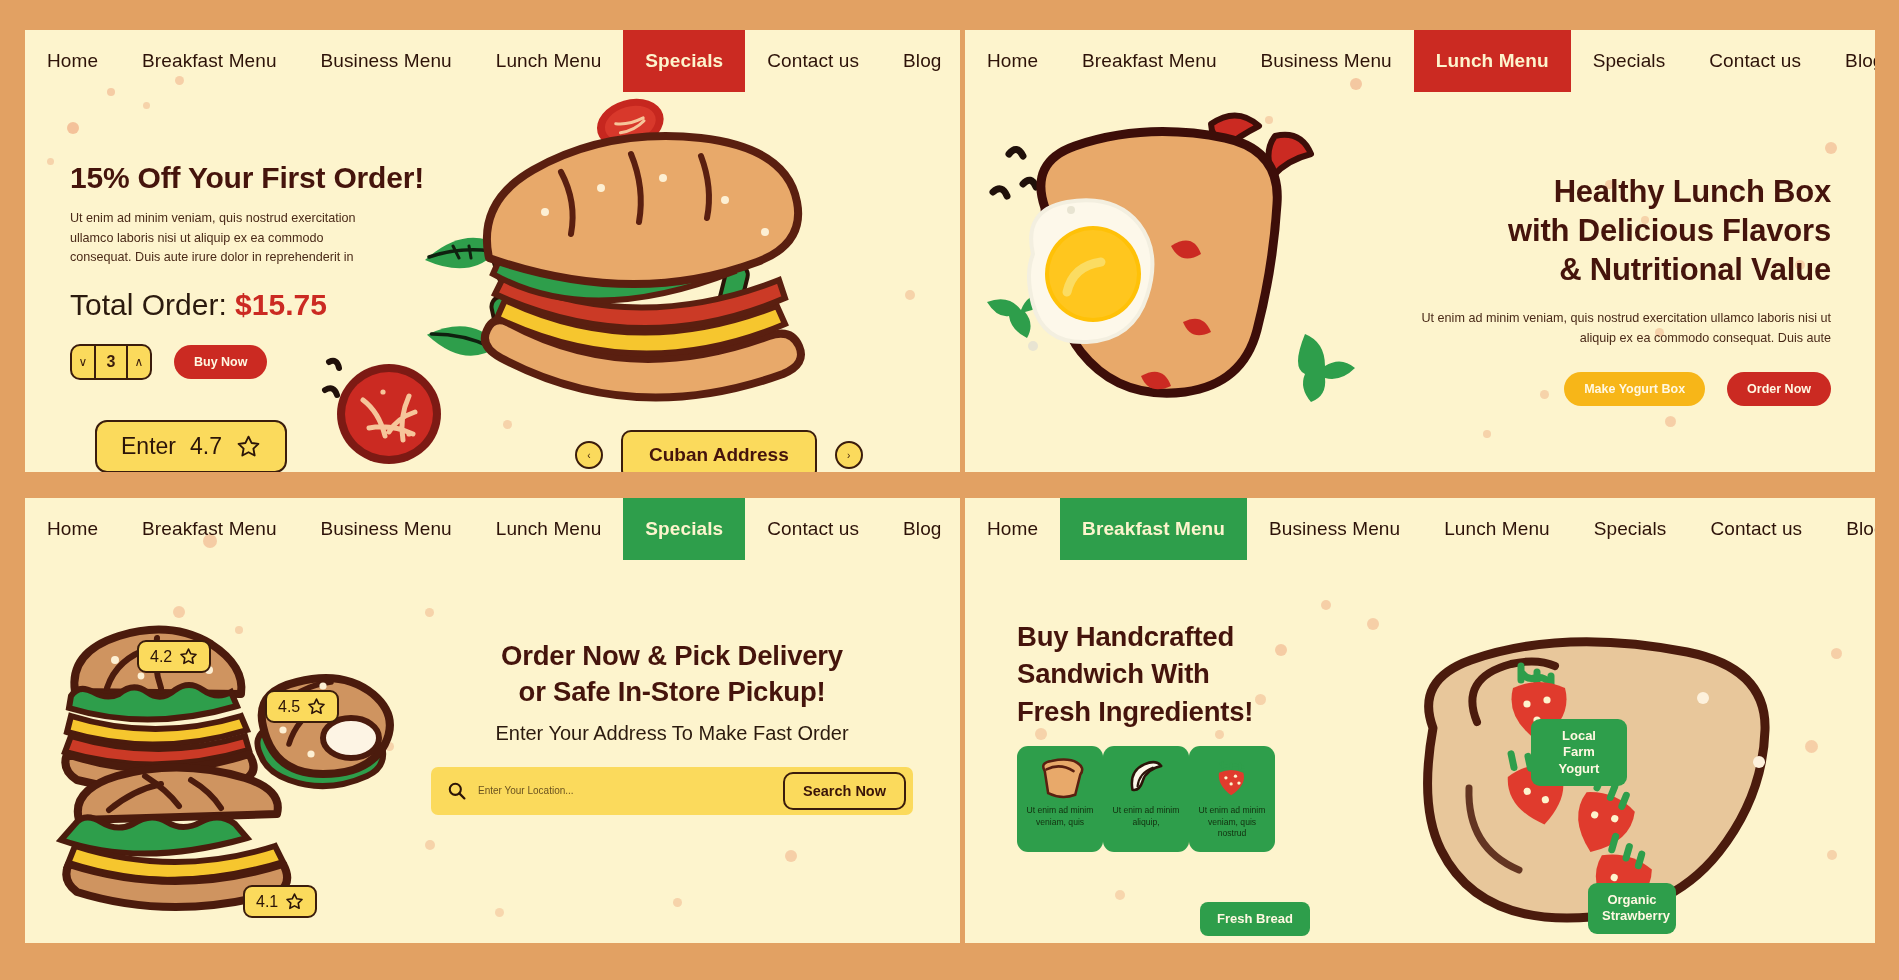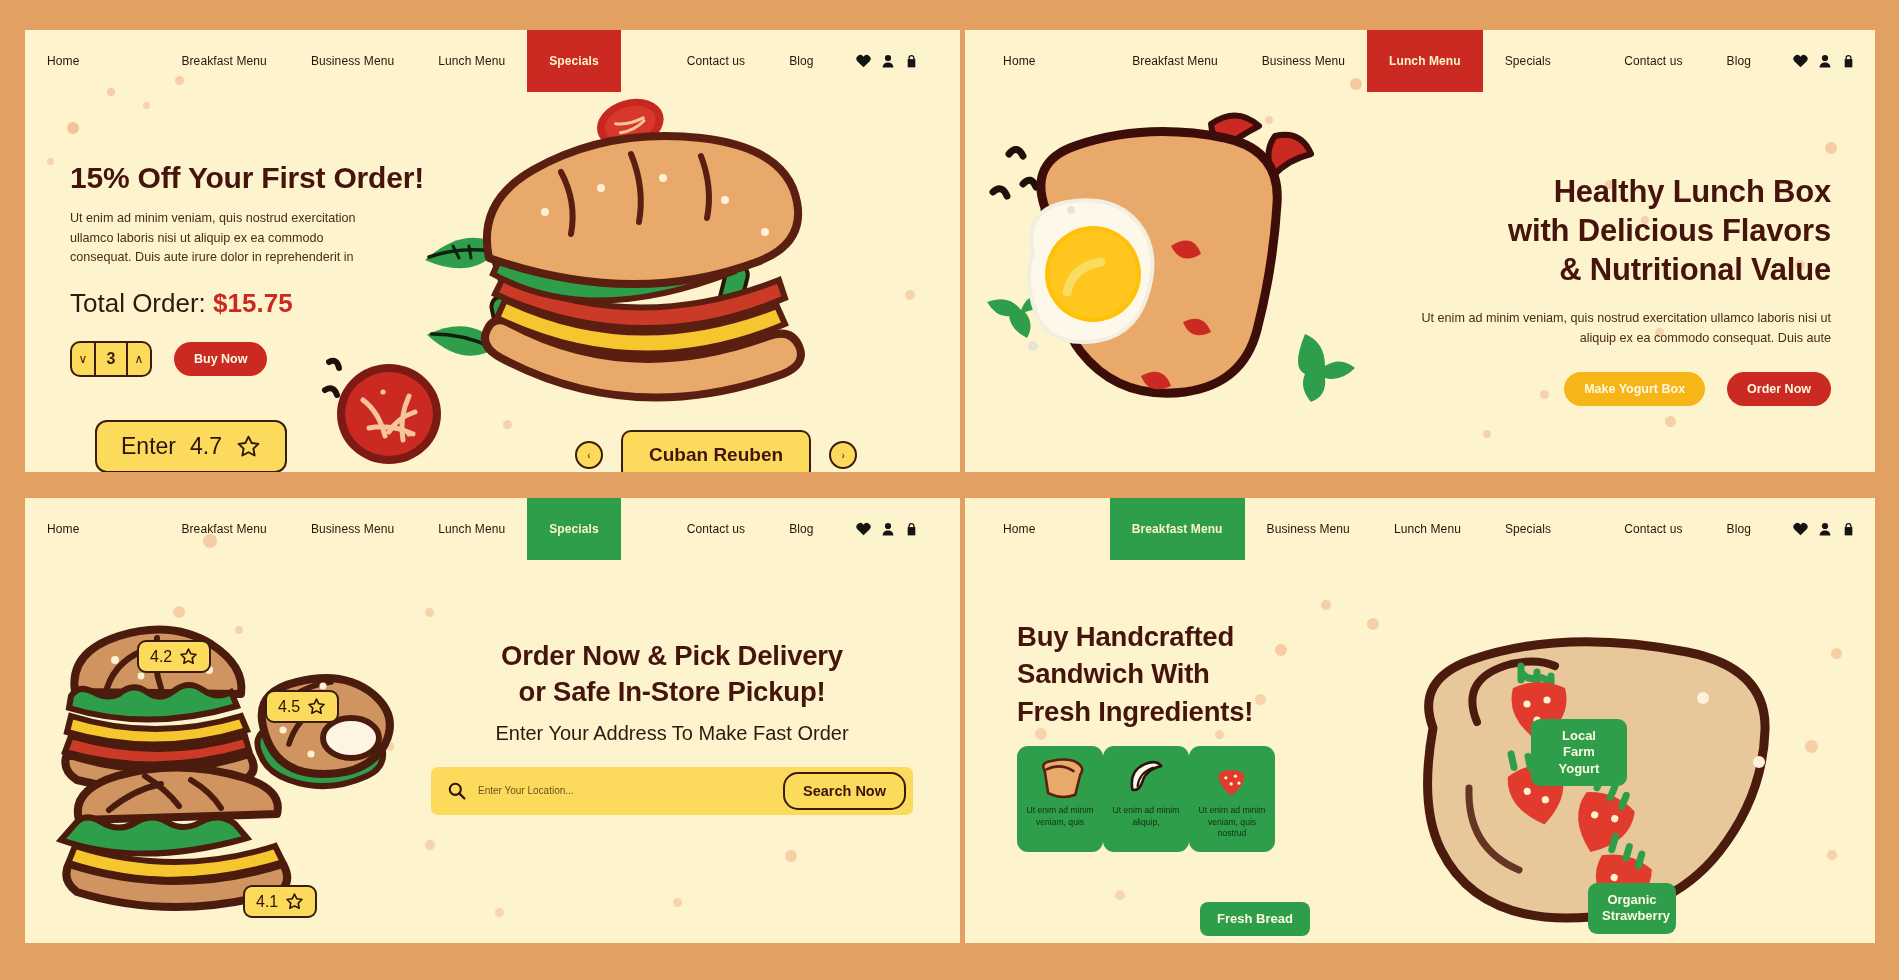--- a/index.html
+++ b/index.html
@@ -22,37 +22,37 @@
   #panel-bottom-left  { left:25px;  top:498px; width:935px; height:445px; }
   #panel-bottom-right { left:965px; top:498px; width:910px; height:445px; }
 
   
   .nav {
     position:relative; height:62px; display:flex; align-items:stretch;
     z-index:40;
   }
   .nav-item {
     display:flex; align-items:center; padding:0 22px;
-    font-size:12px; color:#2d1208; white-space:nowrap;
+    font-size:19px; color:#2d1208; white-space:nowrap;
     letter-spacing:.1px;
     text-align:center;
   }
   .nav-item.active { color:#fdf4cd; font-weight:600; }
   .nav-item.red    { background:#cb2a22; }
   .nav-item.green  { background:#2e9e4b; }
   .nav-icons { display:flex; align-items:center; gap:11px; padding:0 20px; font-size:15px; color:#1b1008; }
   .nav-icons svg { display:block; }
 
   
   .h1 {
     font-size:30px; font-weight:bold; color:#45140c; line-height:1.18;
     letter-spacing:-.2px;
   }
   .body-txt { font-size:12.6px; color:#4a2a18; line-height:1.55; }
-  .total { font-size:26px; color:#2b1a0e; }
+  .total { font-size:30px; color:#2b1a0e; }
   .total b { color:#cb2a22; font-weight:bold; }
 
   .btn { border:none; cursor:pointer; font-family:inherit; }
   .btn-red {
     background:#cb2a22; color:#fff8e2; font-size:12.5px; font-weight:bold;
     border-radius:19px; padding:10px 20px;
   }
   .btn-yellow-pill {
     background:#f7b618; color:#fff8e2; font-size:12.5px; font-weight:bold;
     border-radius:19px; padding:10px 20px;
@@ -98,21 +98,21 @@
   .search-bar {
     display:flex; align-items:center; background:#fbda5c; border-radius:7px;
     height:48px; padding:0 7px 0 16px; width:482px;
   }
   .search-bar input {
     flex:1; border:none; background:transparent; outline:none;
     font-family:inherit; font-size:10px; color:#3a2a10; padding-left:12px;
   }
   .search-bar input::placeholder { color:#6b5320; }
   .search-now {
-    background:#fbda5c; border:2px solid #3a1c0c; border-radius:15px;
+    background:#fbda5c; border:2px solid #3a1c0c; border-radius:10px;
     font-size:14.5px; font-weight:bold; color:#3a1408; padding:9px 18px;
   }
 
   .dot { position:absolute; border-radius:50%; background:#f0b188; }
   .ill { position:absolute; }
   svg { overflow:visible; }
   .center { text-align:center; }
 </style>
 </head>
 <body>
@@ -247,21 +247,21 @@
       <div class="rating-box">
         <span>Enter</span>
         <span>4.7</span>
         <svg width="25" height="25" viewBox="0 0 24 24">
             <path d="M12 2.6l2.9 6 6.6.9-4.8 4.6 1.2 6.5L12 17.5 6.1 20.6l1.2-6.5L2.5 9.5l6.6-.9z" fill="none" stroke="#2b1408" stroke-width="1.8" stroke-linejoin="round"></path>
           </svg>
       </div>
     </div>
     <div style="position:absolute;left:550px;top:400px;display:flex;align-items:center;gap:18px;z-index:20">
       <div class="arrow-btn">‹</div>
-      <div class="chip-yellow">Cuban Reuben</div>
+      <div class="chip-yellow">Cuban Address</div>
       <div class="arrow-btn">›</div>
     </div>
   </div>
 
   <div class="panel" id="panel-top-right">
     <div class="nav">
       <div style="width:22px"></div>
       <div class="nav-item">
           <span>Home</span>
         </div>

